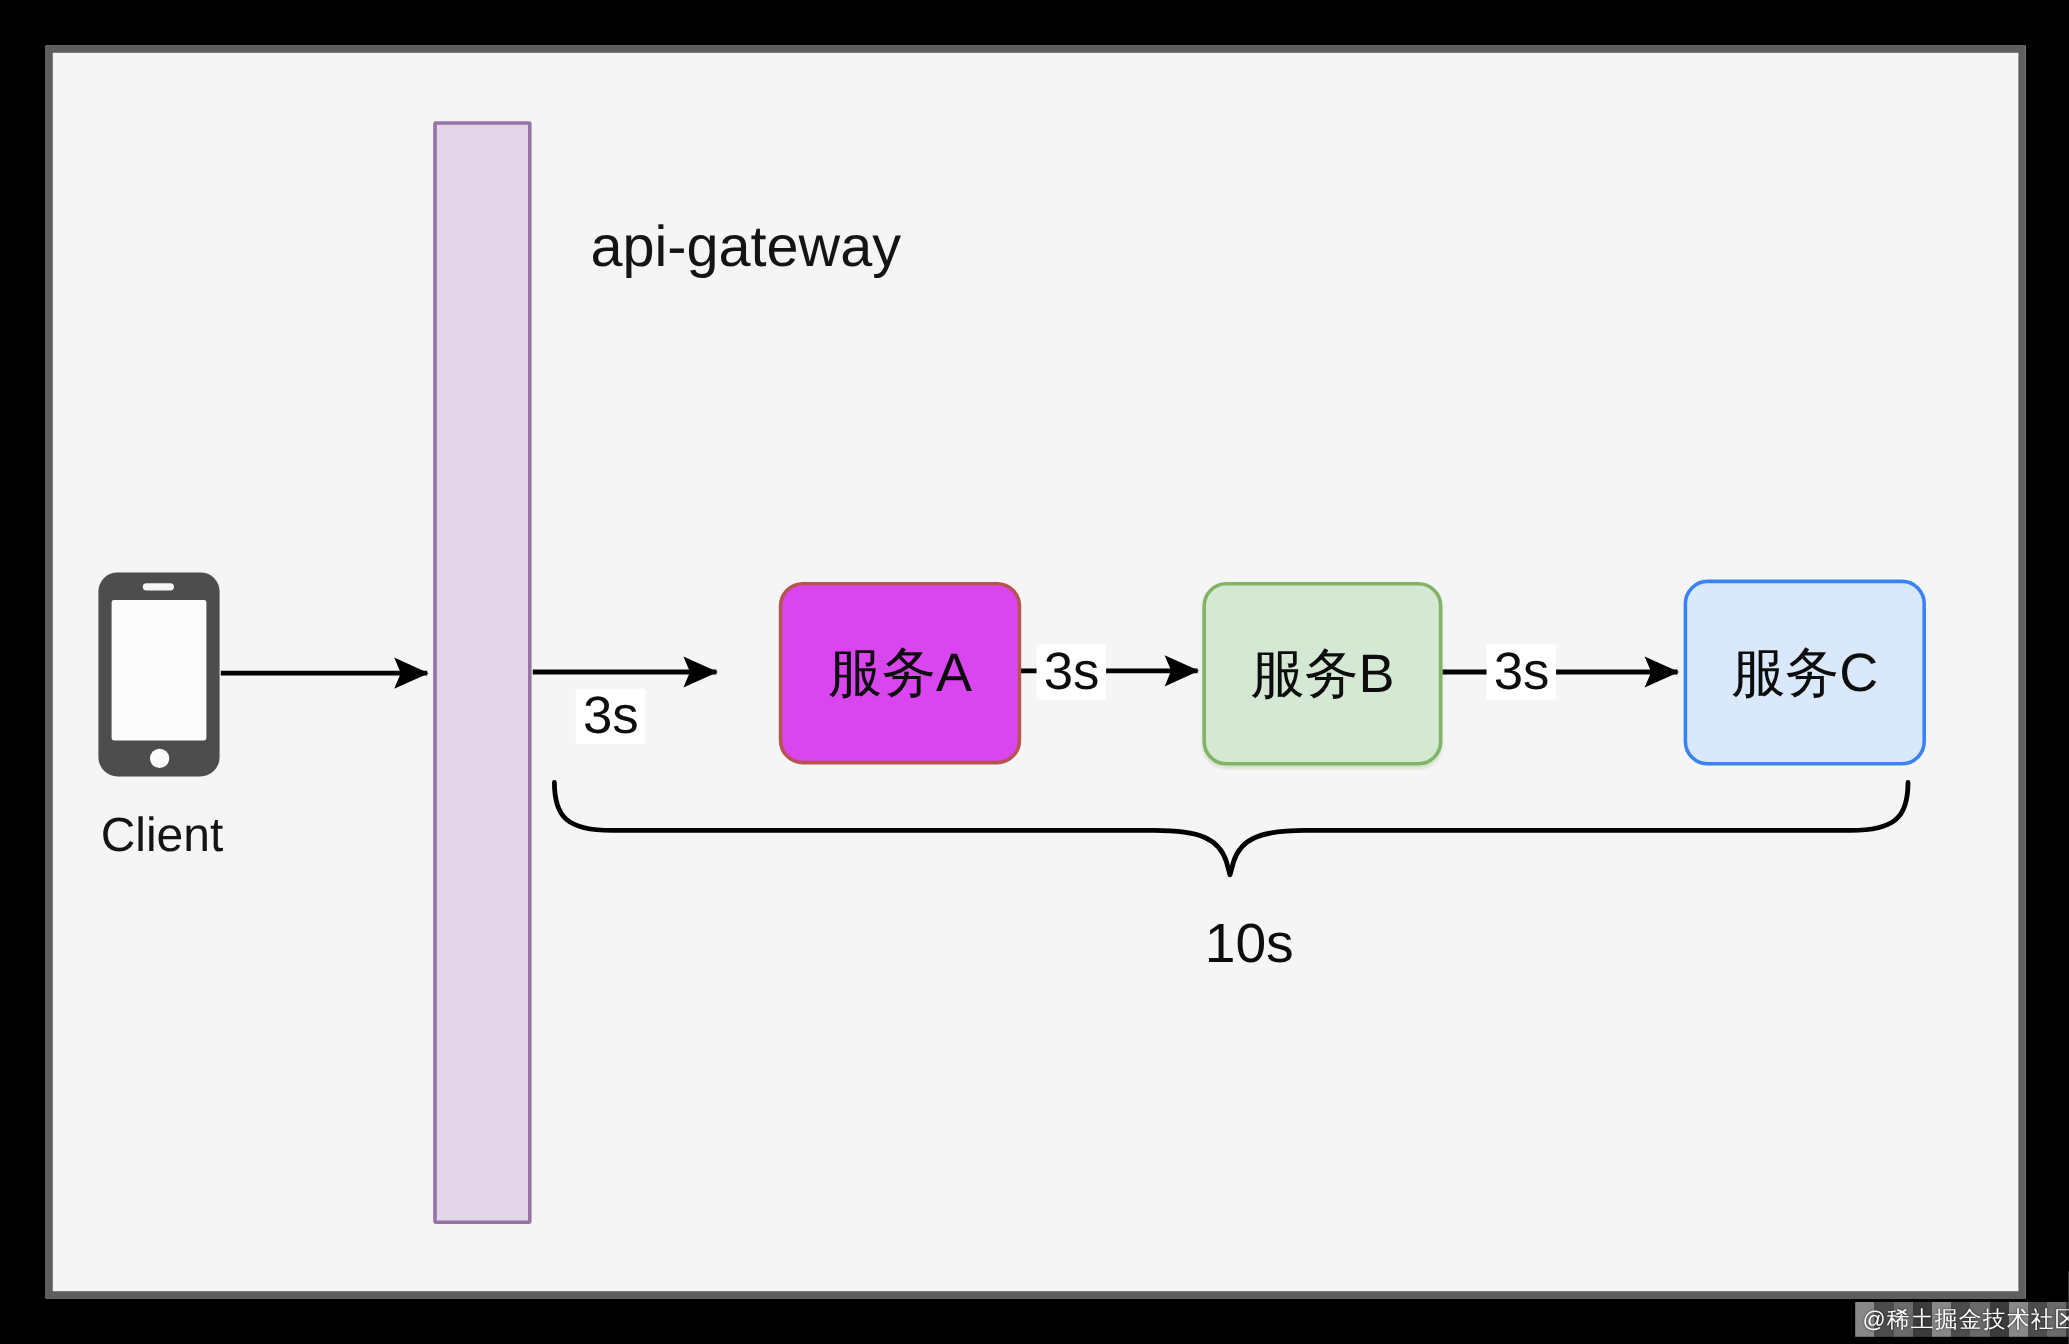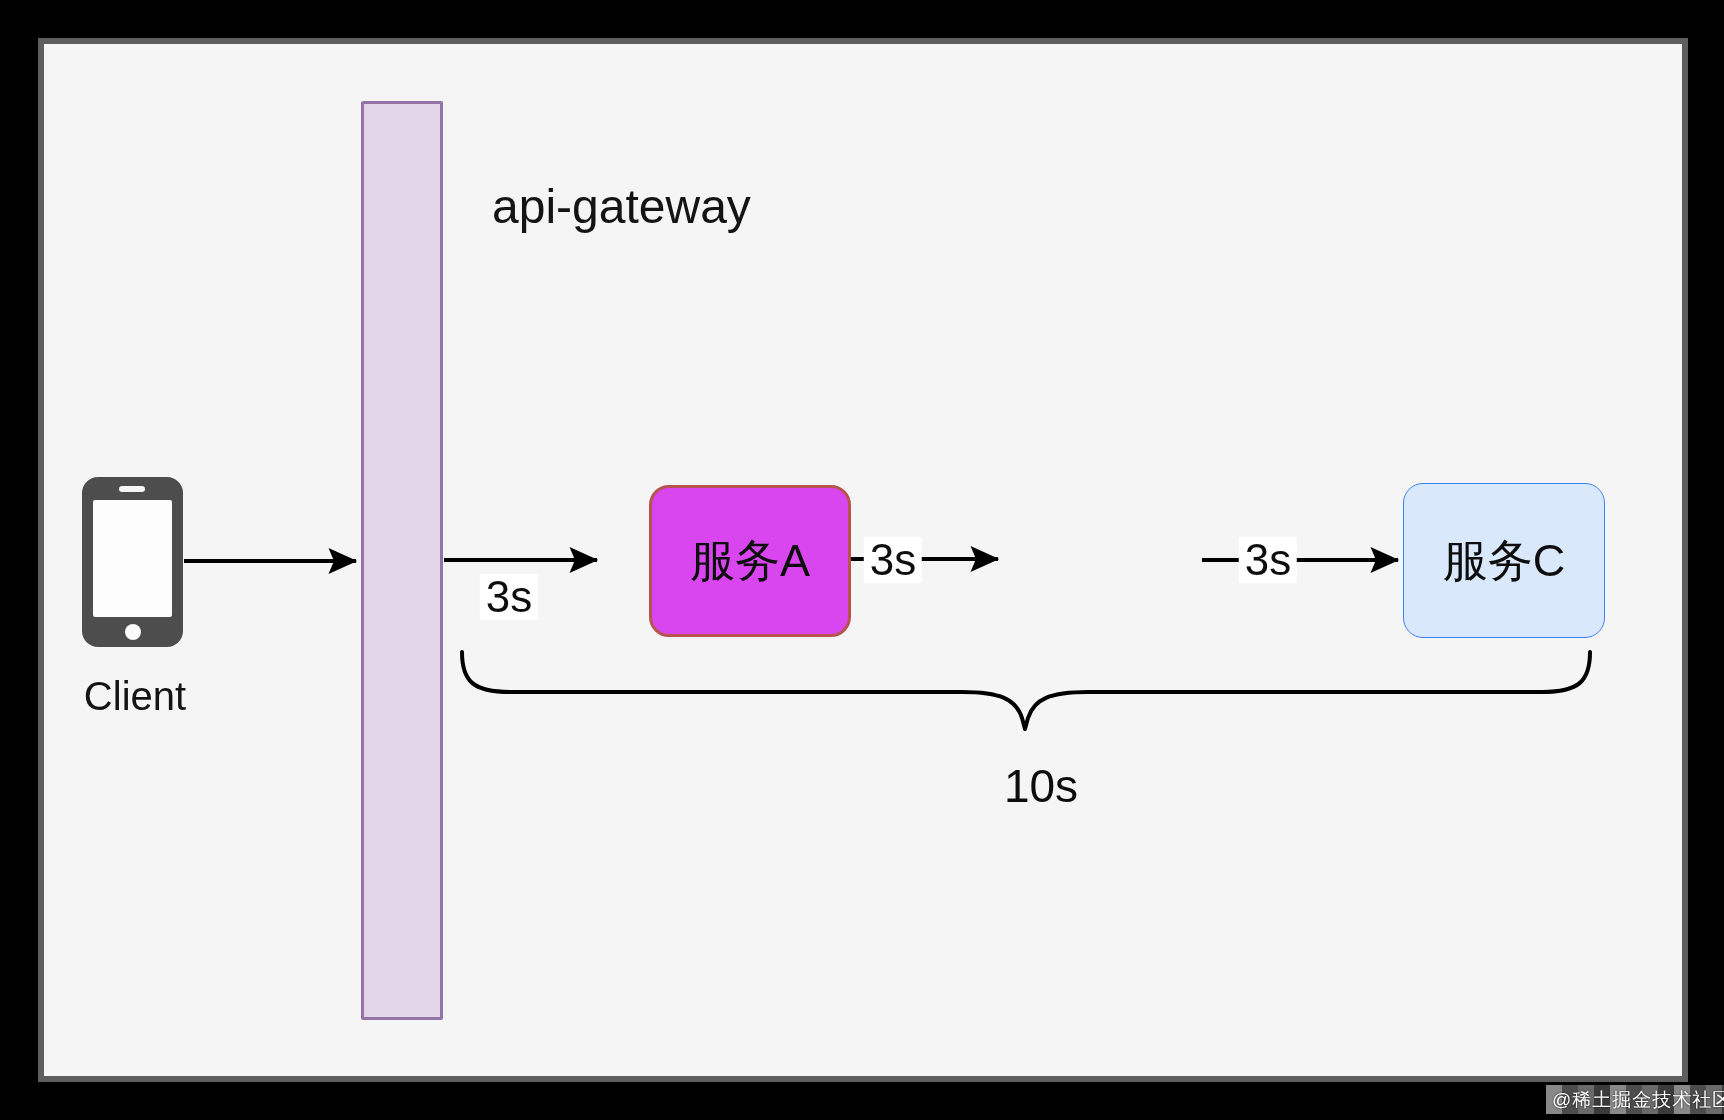--- a/index.html
+++ b/index.html
@@ -35,21 +35,21 @@
     position:absolute;left:35px;top:674px;width:200px;text-align:center;
     font-size:40px;color:#141414;
   }
   .service-box{
     position:absolute;box-sizing:border-box;border-radius:20px;
     display:flex;align-items:center;justify-content:center;
     font-size:45px;color:#0d0d0d;
   }
   .service-a{left:601px;top:485px;width:202px;height:152px;background:#d946ef;border:3px solid #b85450;margin-left:48px;}
   .service-b{left:1002px;top:485px;width:200px;height:153px;background:#d5e8d4;border:3px solid #82b366;box-shadow:0 2px 2px rgba(130,179,102,.25);}
-  .service-c{left:1403px;top:483px;width:202px;height:155px;background:#dae8fc;border:1px solid #3b82f6;}
+  .service-c{left:1403px;top:483px;width:202px;height:155px;background:#dae8fc;border:3px solid #3b82f6;}
   .edge-label{
     position:absolute;transform:translate(-50%,-50%);
     background:#ffffff;padding:1px 6px;line-height:1.0;
     font-size:44px;color:#0d0d0d;white-space:nowrap;
   }
   .edge-label.l1{left:509px;top:597px;}
   .edge-label.l2{left:893px;top:560px;}
   .edge-label.l3{left:1268px;top:560px;}
   .total-label{
     position:absolute;left:1028px;top:786px;transform:translate(-50%,-50%);
@@ -105,20 +105,23 @@
              L 1025 729
              L 1028 718
              C 1034 699 1050 692 1088 692
              L 1542 692
              C 1579 692 1590 681 1590 652" stroke="#000" stroke-width="4" fill="none" stroke-linecap="round" stroke-linejoin="round"></path>
   </svg>
 
   <div class="service-box service-a">
     <span>服务A</span>
   </div>
+  <div class="service-box service-b">
+    <span>服务B</span>
+  </div>
   <div class="service-box service-c">
     <span>服务C</span>
   </div>
 
   <span class="edge-label l1">3s</span>
   <span class="edge-label l2">3s</span>
   <span class="edge-label l3">3s</span>
 
   <div class="total-label">10s</div>
 

